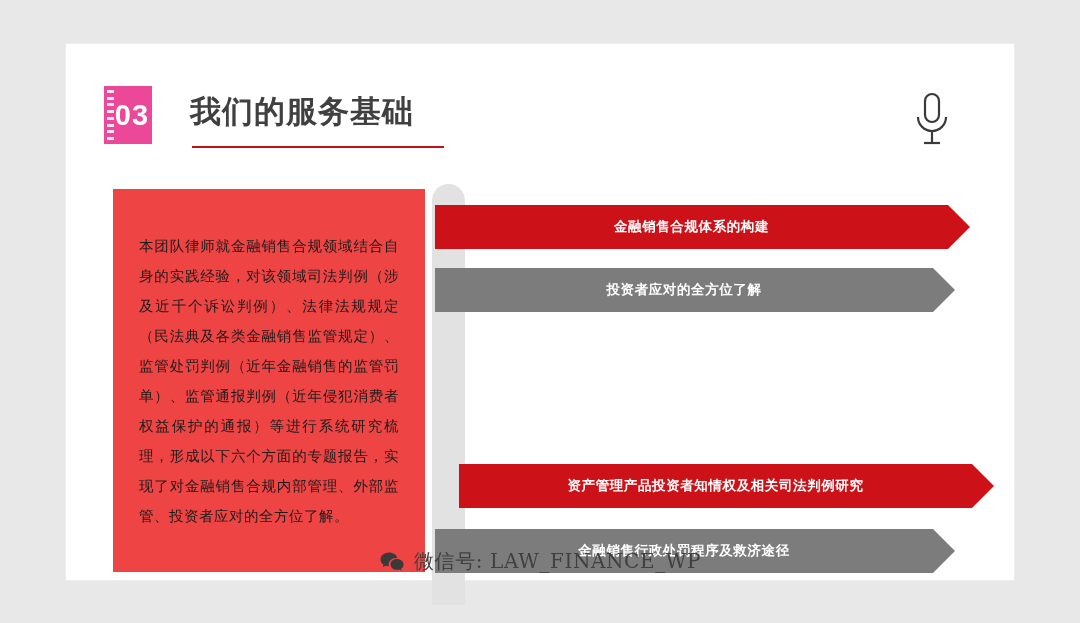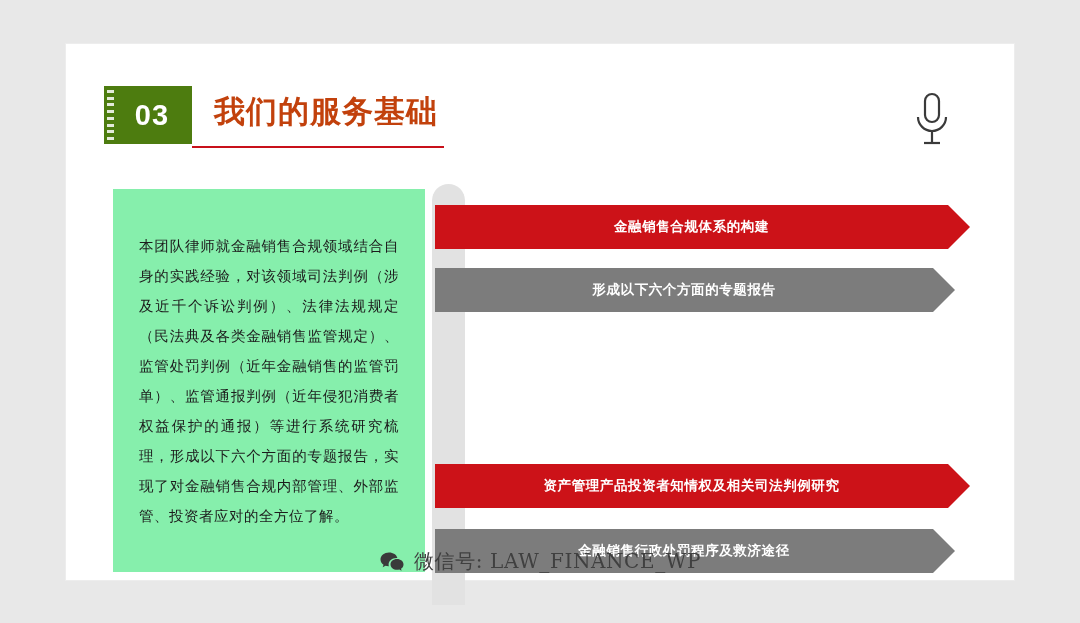--- a/index.html
+++ b/index.html
@@ -26,27 +26,27 @@
   
   .header {
     position: absolute;
     left: 38px;
     top: 42px;
     display: flex;
     align-items: center;
   }
   .num-badge {
     position: relative;
-    width: 88px;
+    width: 48px;
     height: 58px;
-    background: #4d7c0f;
+    background: #ec4899;
     display: flex;
     align-items: center;
     justify-content: center;
-    margin-right: 22px;
+    margin-right: 38px;
   }
   .num-badge .spiral {
     position: absolute;
     left: 3px;
     top: 4px;
     bottom: 4px;
     width: 7px;
     display: flex;
     flex-direction: column;
     justify-content: space-between;
@@ -61,21 +61,21 @@
   .num-badge .num {
     color: #ffffff;
     font-size: 29px;
     font-weight: bold;
     letter-spacing: 1px;
     padding-left: 8px;
   }
   .header-title {
     font-size: 31px;
     font-weight: bold;
-    color: #c2410c;
+    color: #404040;
     letter-spacing: 1px;
     position: relative;
     padding-bottom: 6px;
   }
   .title-underline {
     position: absolute;
     left: 126px;
     top: 102px;
     width: 252px;
     height: 2px;
@@ -91,21 +91,21 @@
     height: 62px;
   }
 
   
   .text-panel {
     position: absolute;
     left: 47px;
     top: 145px;
     width: 312px;
     height: 383px;
-    background: #86efac;
+    background: #ef4444;
     box-sizing: border-box;
     padding: 42px 26px 20px 26px;
   }
   .text-panel p {
     margin: 0;
     font-family: "DejaVu Serif", "Liberation Serif", serif;
     font-size: 14.5px;
     line-height: 2.07;
     color: #1c1c1c;
     text-align: justify;
@@ -211,22 +211,22 @@
   </div>
 
   <div class="text-panel">
     <p>本团队律师就金融销售合规领域结合自身的实践经验，对该领域司法判例（涉及近千个诉讼判例）、法律法规规定（民法典及各类金融销售监管规定）、监管处罚判例（近年金融销售的监管罚单）、监管通报判例（近年侵犯消费者权益保护的通报）等进行系统研究梳理，形成以下六个方面的专题报告，实现了对金融销售合规内部管理、外部监管、投资者应对的全方位了解。</p>
   </div>
 
   <div class="bars">
     <div class="spine"></div>
 
     <div class="bar red" style="top:46px;">金融销售合规体系的构建</div>
-    <div class="bar gray" style="top:109px;">形成以下六个方面的专题报告</div>
-    <div class="bar red" style="top:305px;">资产管理产品投资者知情权及相关司法判例研究</div>
+    <div class="bar gray" style="top:109px;">投资者应对的全方位了解</div>
+    <div class="bar red" style="top:305px;margin-left:24px;">资产管理产品投资者知情权及相关司法判例研究</div>
     <div class="bar gray" style="top:370px;font-family:Liberation Mono, monospace;">金融销售行政处罚程序及救济途径</div>
   </div>
 
 </div>
 
 <div class="footer">
   <span class="wechat-icon">
     <svg viewBox="0 0 26 26" width="26" height="26">
       <path d="M10 3.5C5.3 3.5 1.5 6.6 1.5 10.4c0 2.1 1.2 4 3 5.3l-.8 2.5 2.8-1.4c.9.3 1.9.4 2.9.4h.5c-.2-.5-.3-1.1-.3-1.7 0-3.6 3.5-6.5 7.9-6.5.3 0 .6 0 .9.1C17.7 5.7 14.2 3.5 10 3.5z" fill="#3a3a3a"></path>
       <path d="M24.5 15.4c0-3-2.9-5.4-6.5-5.4s-6.5 2.4-6.5 5.4 2.9 5.4 6.5 5.4c.8 0 1.6-.1 2.3-.3l2.3 1.2-.6-2c1.6-1 2.5-2.5 2.5-4.3z" fill="#3a3a3a"></path>

